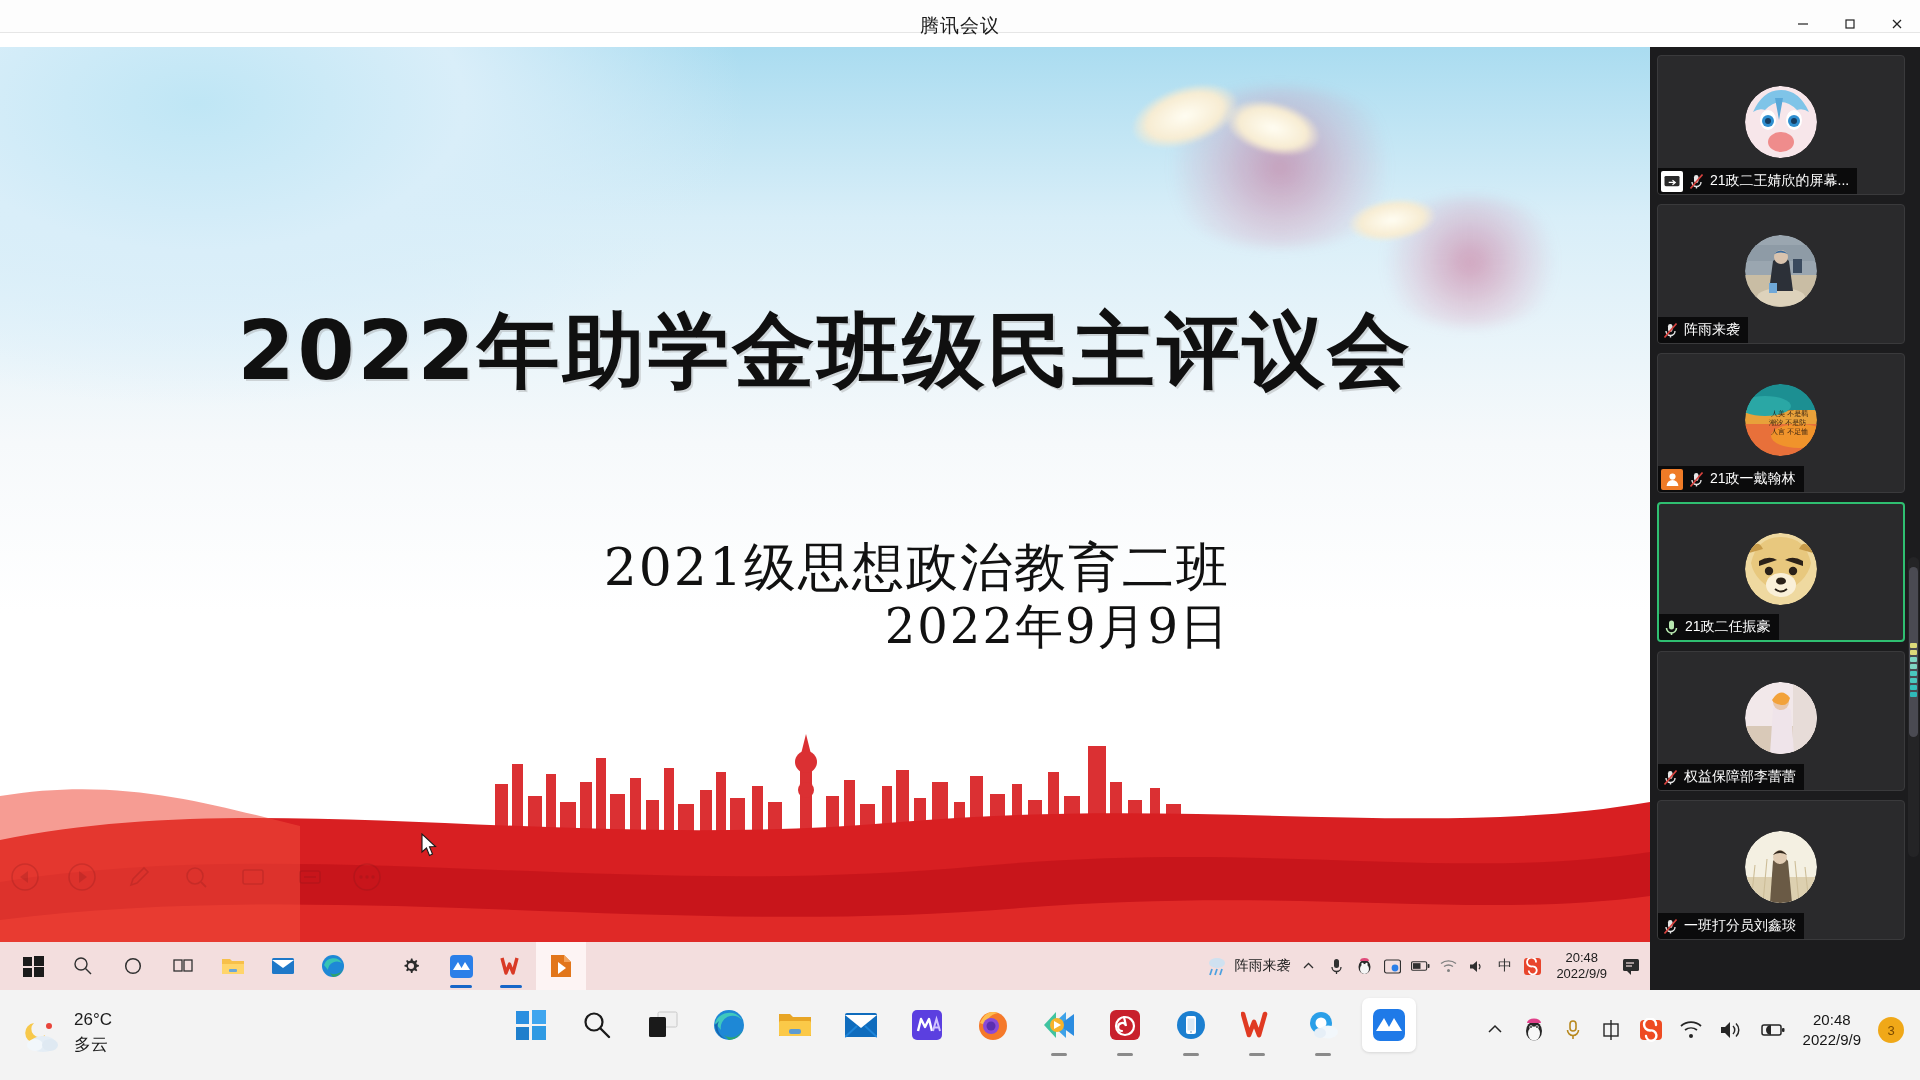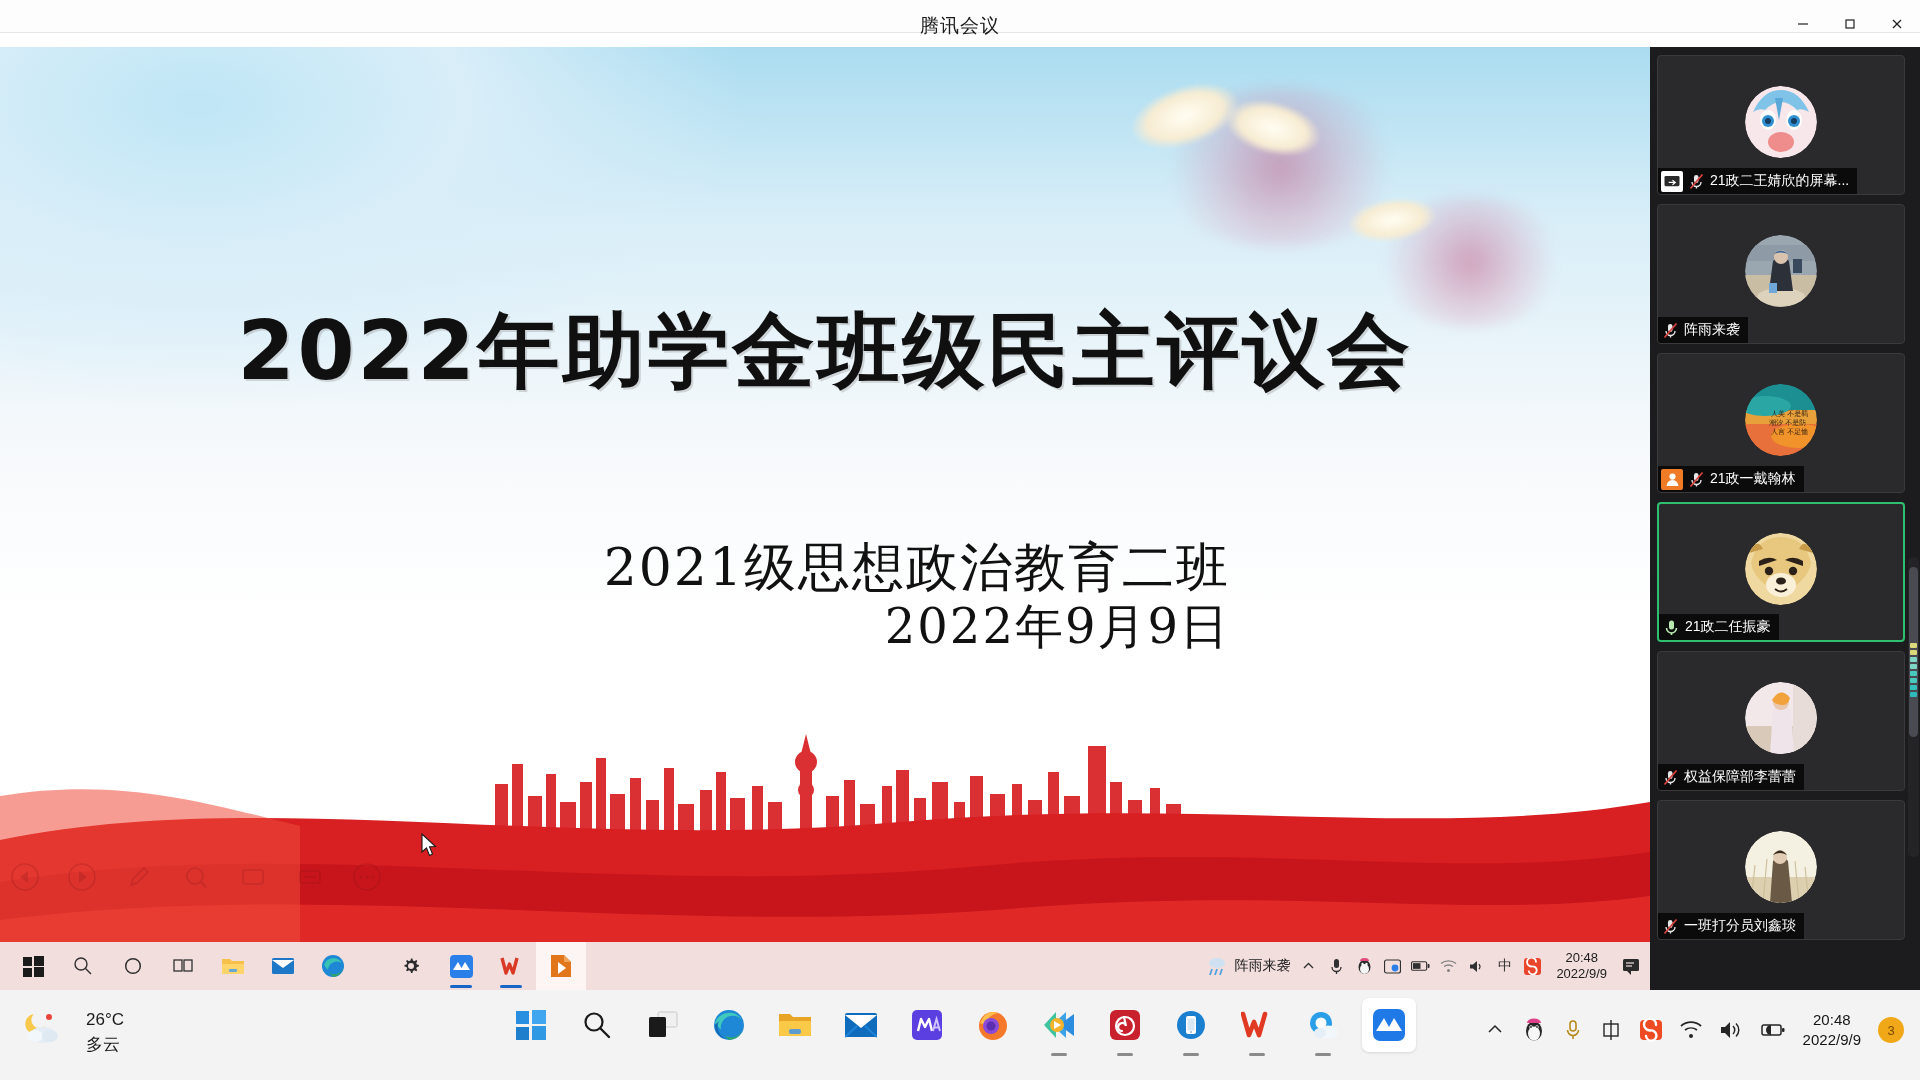--- a/index.html
+++ b/index.html
@@ -179,21 +179,21 @@
     display: flex; flex-direction: column-reverse; gap: 2px;
   }
   .level-seg { height: 5px; border-radius: 1px; }
 
   
   .taskbar {
     position: absolute; left: 0; bottom: 0; width: 1920px; height: 90px;
     background: #f3f3f3;
   }
   .tb-weather {
-    position: absolute; left: 22px; top: 18px; display: flex; align-items: flex-start; gap: 24px;
+    position: absolute; left: 22px; top: 18px; display: flex; align-items: flex-end; gap: 12px;
   }
   .tb-weather-txt { line-height: 1.45; font-size: 17px; color: #1b1b1b; }
   .tb-center {
     position: absolute; left: 50%; transform: translateX(-50%);
     top: 8px; display: flex; align-items: center; gap: 12px;
   }
   .tb-app {
     width: 54px; height: 54px; border-radius: 7px; position: relative;
     display: flex; align-items: center; justify-content: center;
   }

